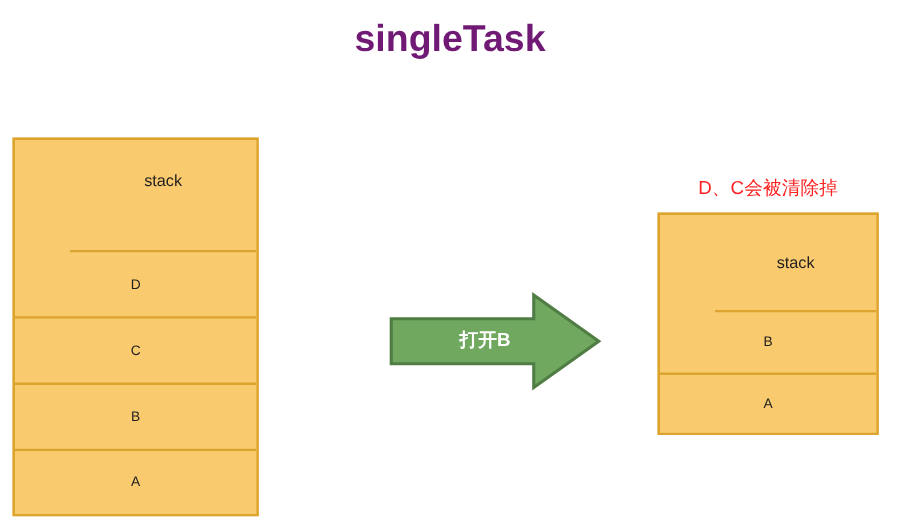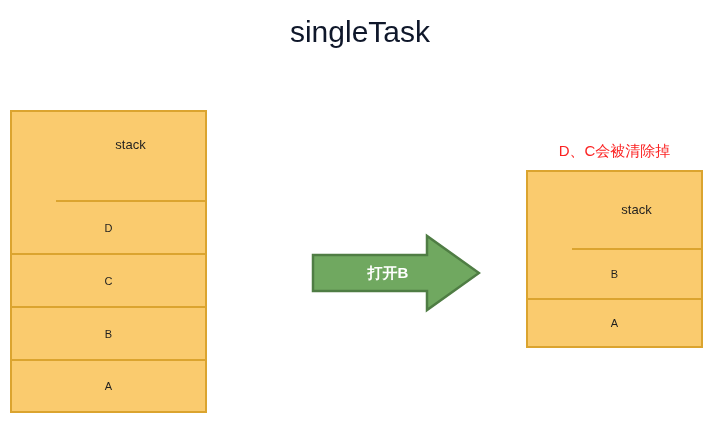--- a/index.html
+++ b/index.html
@@ -21,22 +21,22 @@
   }
 
   
   #page-title {
     position: absolute;
     left: 0;
     top: 12px;
     width: 720px;
     text-align: center;
     font-size: 30px;
-    font-weight: normal;
-    color: #0f172a;
+    font-weight: bold;
+    color: #701a75;
     letter-spacing: 0px;
     line-height: 40px;
     white-space: nowrap;
   }
 
   
   .stack-box {
     position: absolute;
     box-sizing: border-box;
     background: #facb6e;

